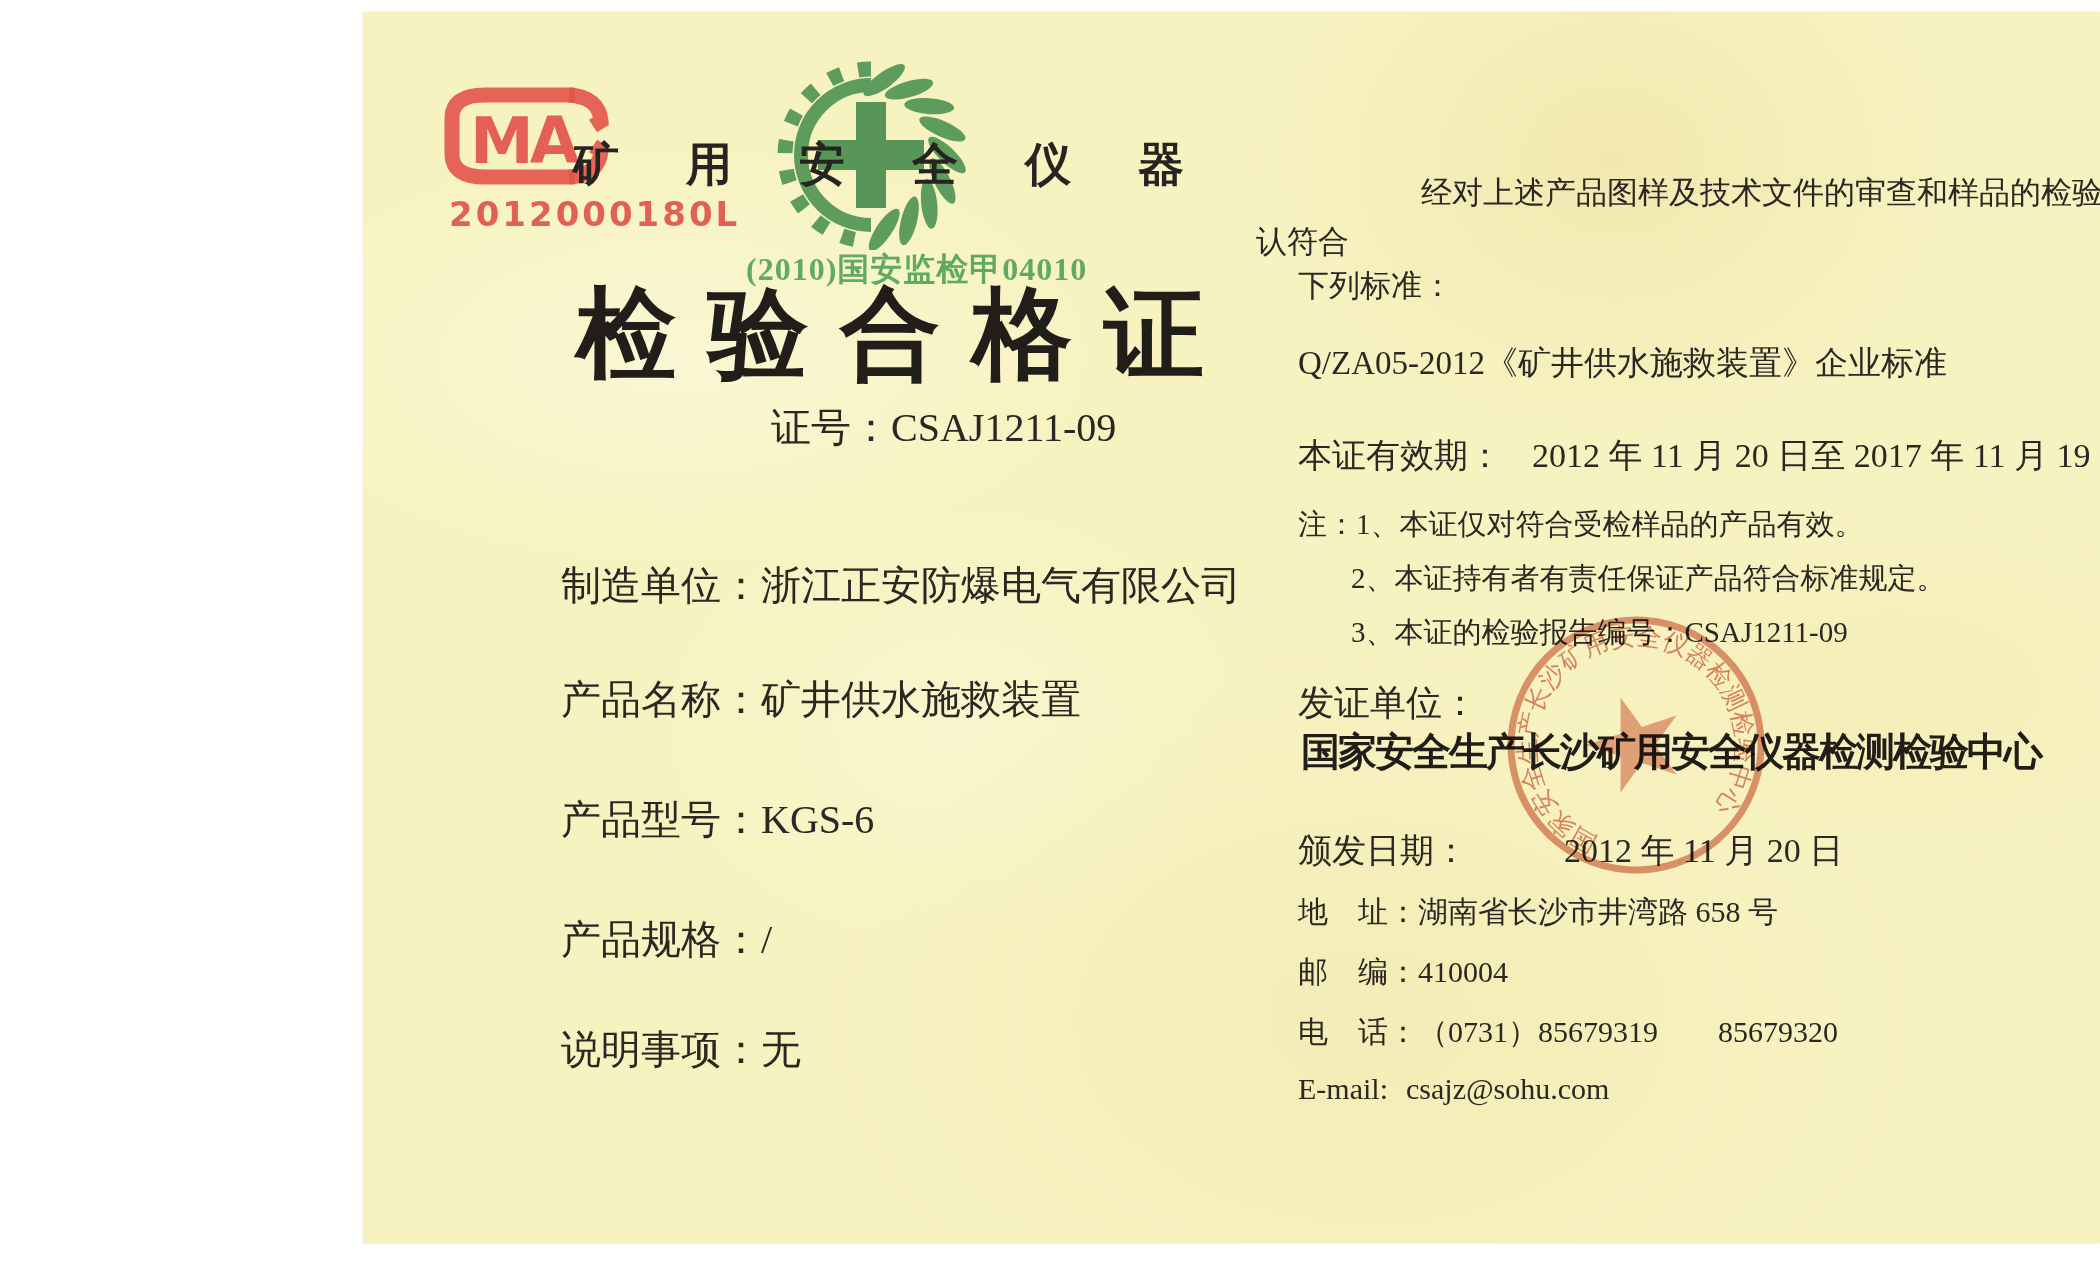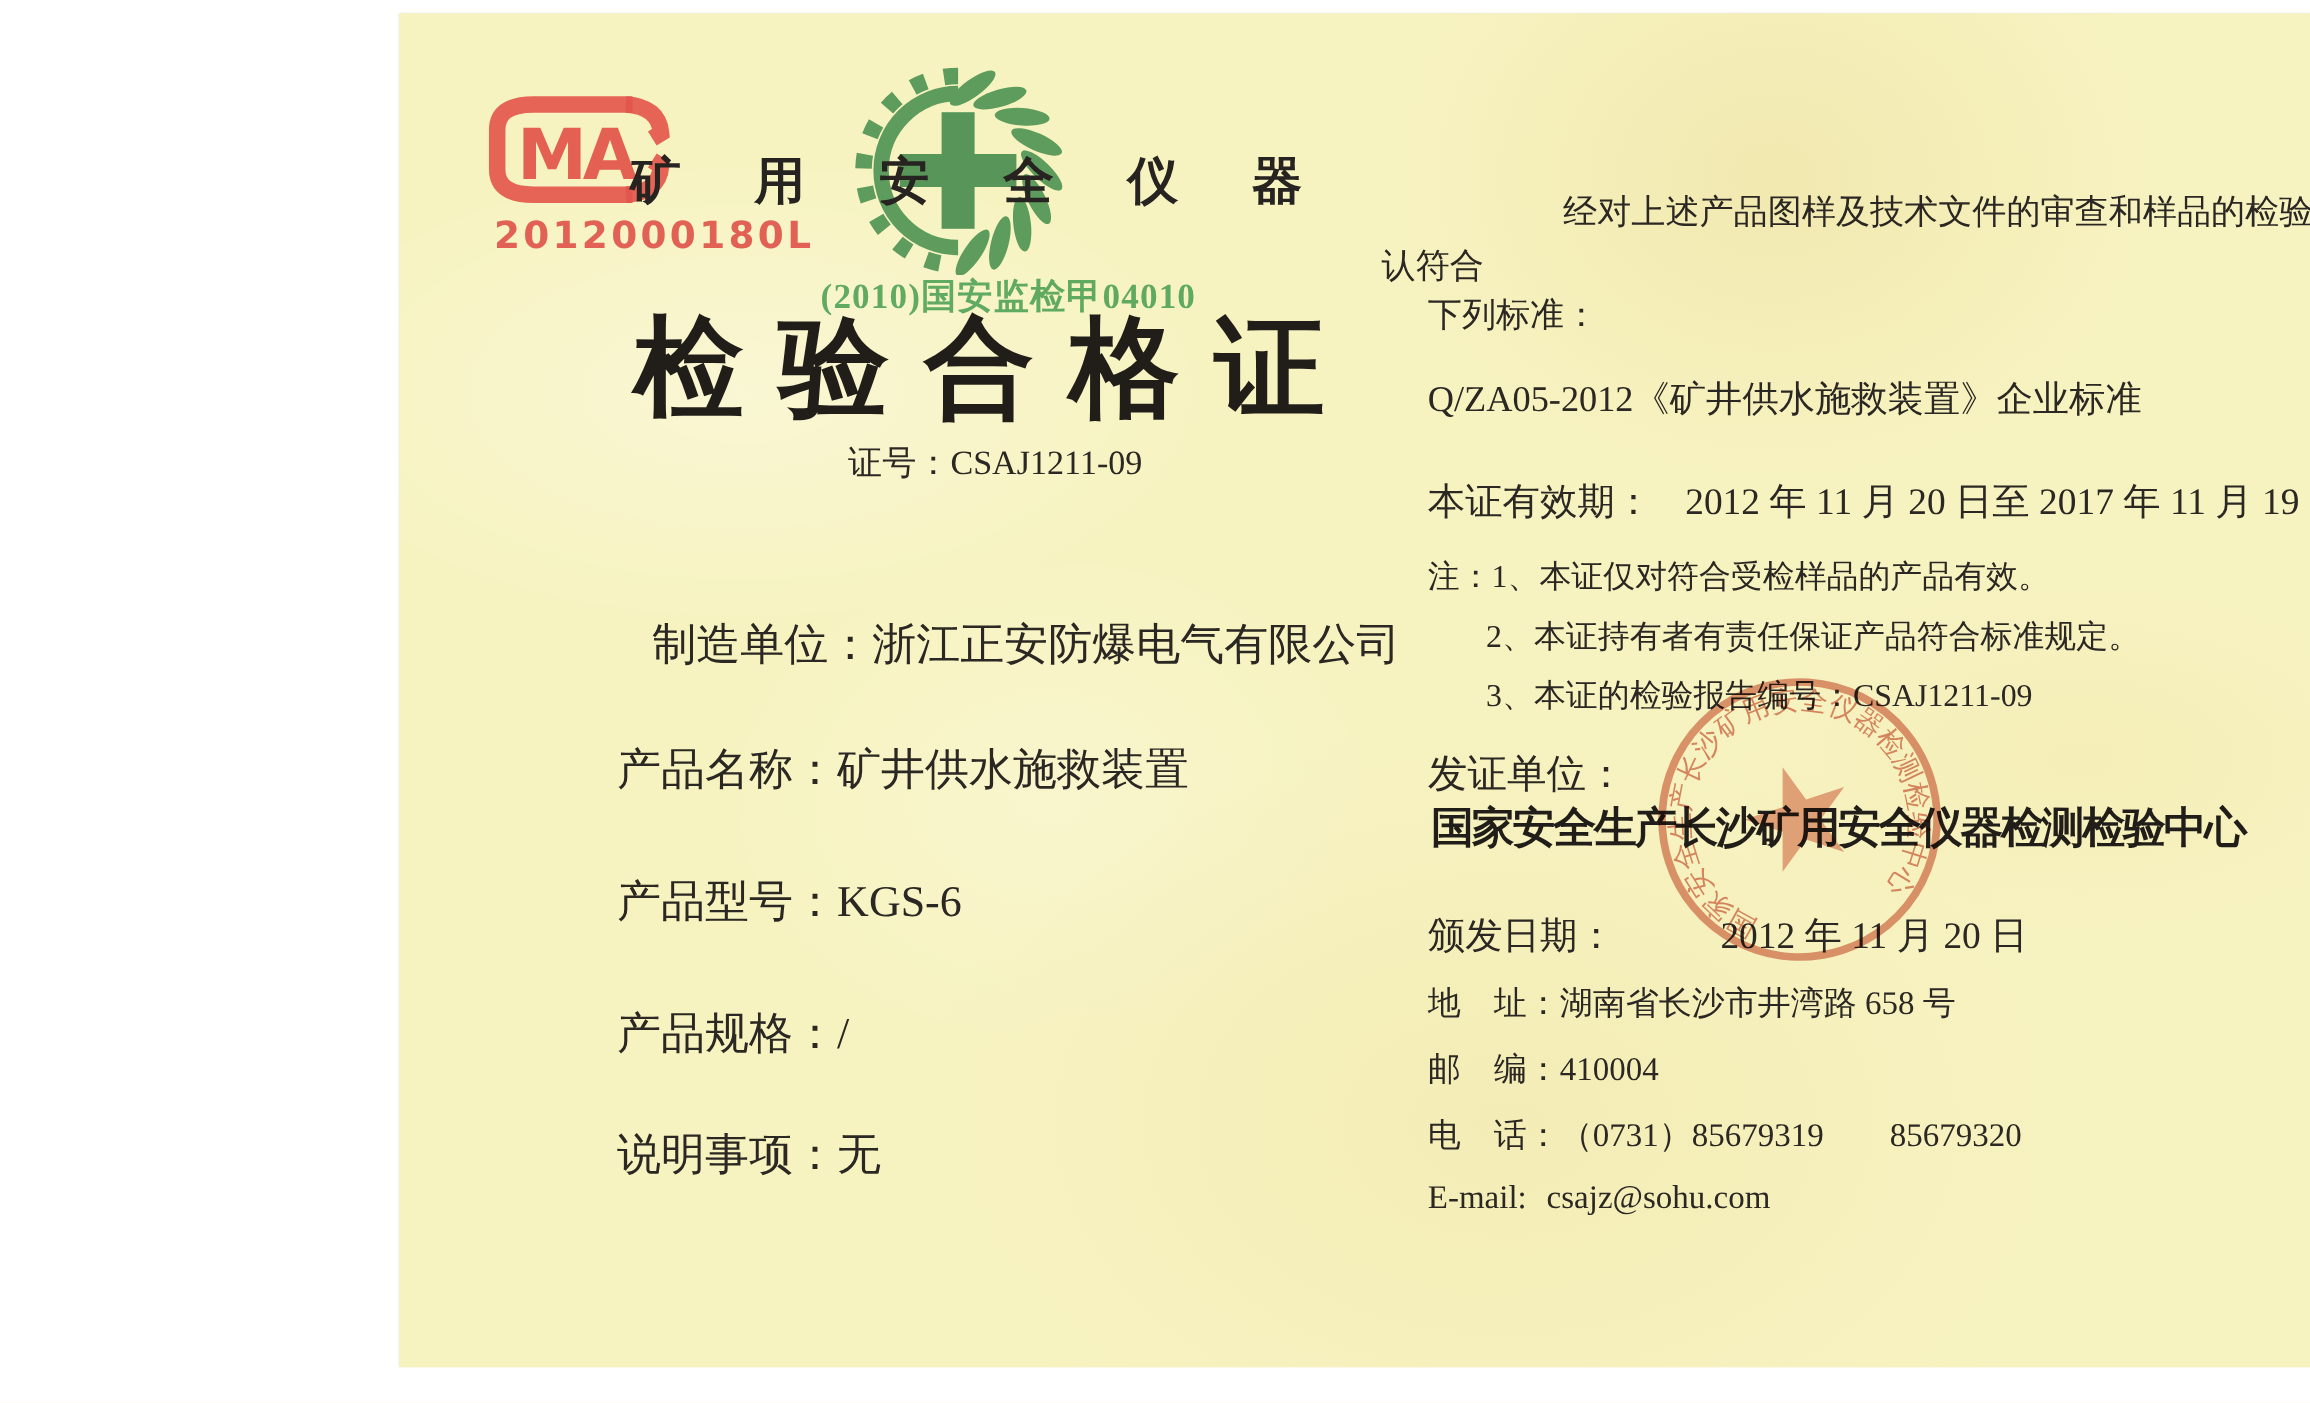--- a/index.html
+++ b/index.html
@@ -24,21 +24,21 @@
   }
   .abs{position:absolute;white-space:nowrap;}
   .ink{color:#2b2722;}
 
   
   .cma-num{font-family:"DejaVu Sans", sans-serif;font-weight:bold;font-size:34px;color:#e0564c;letter-spacing:3px;opacity:.92;}
   .head-line{font-size:46px;letter-spacing:67px;color:#262320;font-weight:600;}
   .emblem-code{font-size:32px;font-weight:bold;color:#3f9a4b;letter-spacing:1px;opacity:.82;}
 
   .doc-title{font-size:100px;letter-spacing:32px;color:#211e1a;font-weight:700;}
-  .certno{font-size:31px;}
+  .certno{font-size:40px;}
   .field{font-size:40px;}
 
   .r-par{font-size:31px;}
   .r-std{font-size:33px;}
   .r-valid{font-size:34px;}
   .r-note{font-size:29px;}
   .r-issuer-label{font-size:36px;}
   .r-issuer-name{font-size:39px;font-weight:700;letter-spacing:-2px;color:#211e1a;}
   .r-date{font-size:34px;}
   .r-contact{font-size:30px;}
@@ -110,21 +110,21 @@
     <div class="abs head-line" style="left:210px;top:122px;">矿用安全仪器</div>
 
     <div class="abs emblem-code" style="left:383px;top:236px;">(2010)国安监检甲04010</div>
 
     <div class="abs doc-title" style="left:213px;top:256px;">检验合格证</div>
 
     <div class="abs certno ink" style="left:408px;top:388px;">
       <span class="lab">证号：</span><span class="val">CSAJ1211-09</span>
     </div>
 
-    <div class="abs field ink" style="left:198px;top:546px;margin-left:32px;">
+    <div class="abs field ink" style="left:198px;top:546px;">
       <span class="lab">制造单位：</span><span class="val">浙江正安防爆电气有限公司</span>
     </div>
     <div class="abs field ink" style="left:198px;top:660px;">
       <span class="lab">产品名称：</span><span class="val">矿井供水施救装置</span>
     </div>
     <div class="abs field ink" style="left:198px;top:780px;">
       <span class="lab">产品型号：</span><span class="val">KGS-6</span>
     </div>
     <div class="abs field ink" style="left:198px;top:900px;">
       <span class="lab">产品规格：</span><span class="val">/</span>

